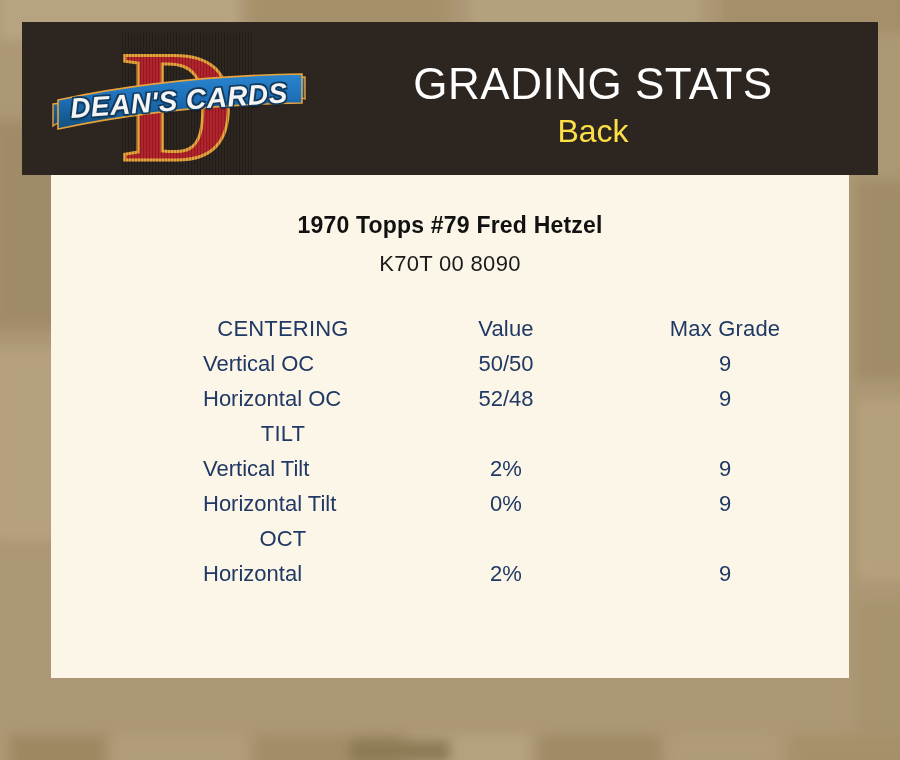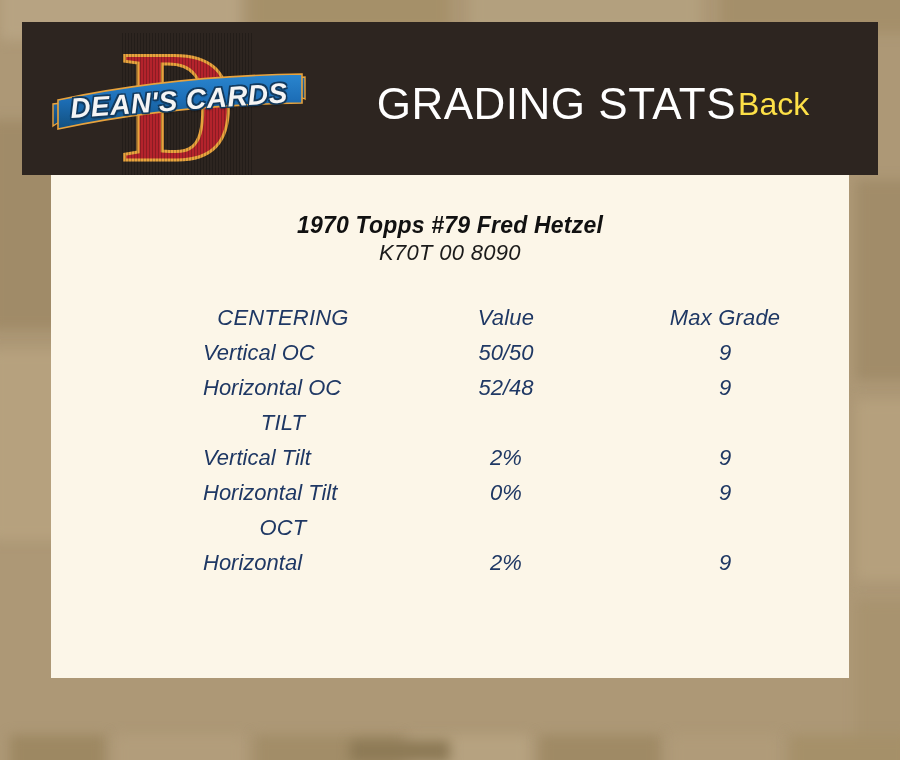--- a/index.html
+++ b/index.html
@@ -106,20 +106,21 @@
   }
 
   
   #header-titles {
     position: absolute;
     left: 286px;
     top: 0;
     width: 570px;
     height: 164px;
     display: flex;
+    flex-direction: column;
     align-items: center;
     justify-content: center;
     gap: 2px;
   }
   #header-title {
     font-size: 44px;
     line-height: 52px;
     color: #ffffff;
     letter-spacing: 0.5px;
     white-space: nowrap;
@@ -132,33 +133,32 @@
   }
 
   
   #content-panel {
     position: absolute;
     left: 51px;
     top: 175px;
     width: 798px;
     height: 503px;
     background: #fcf6e8;
-    font-style: italic;
   }
 
   #card-title {
     margin-top: 37px;
     text-align: center;
     font-size: 23px;
     font-weight: bold;
     color: #111111;
     letter-spacing: 0.2px;
   }
   #card-serial {
-    margin-top: 1px;
+    margin-top: 12px;
     text-align: center;
     font-size: 22px;
     color: #1b1b1b;
     letter-spacing: 0.3px;
   }
 
   
   #stats-table {
     margin: 34px 0 0 0;
     width: 100%;

